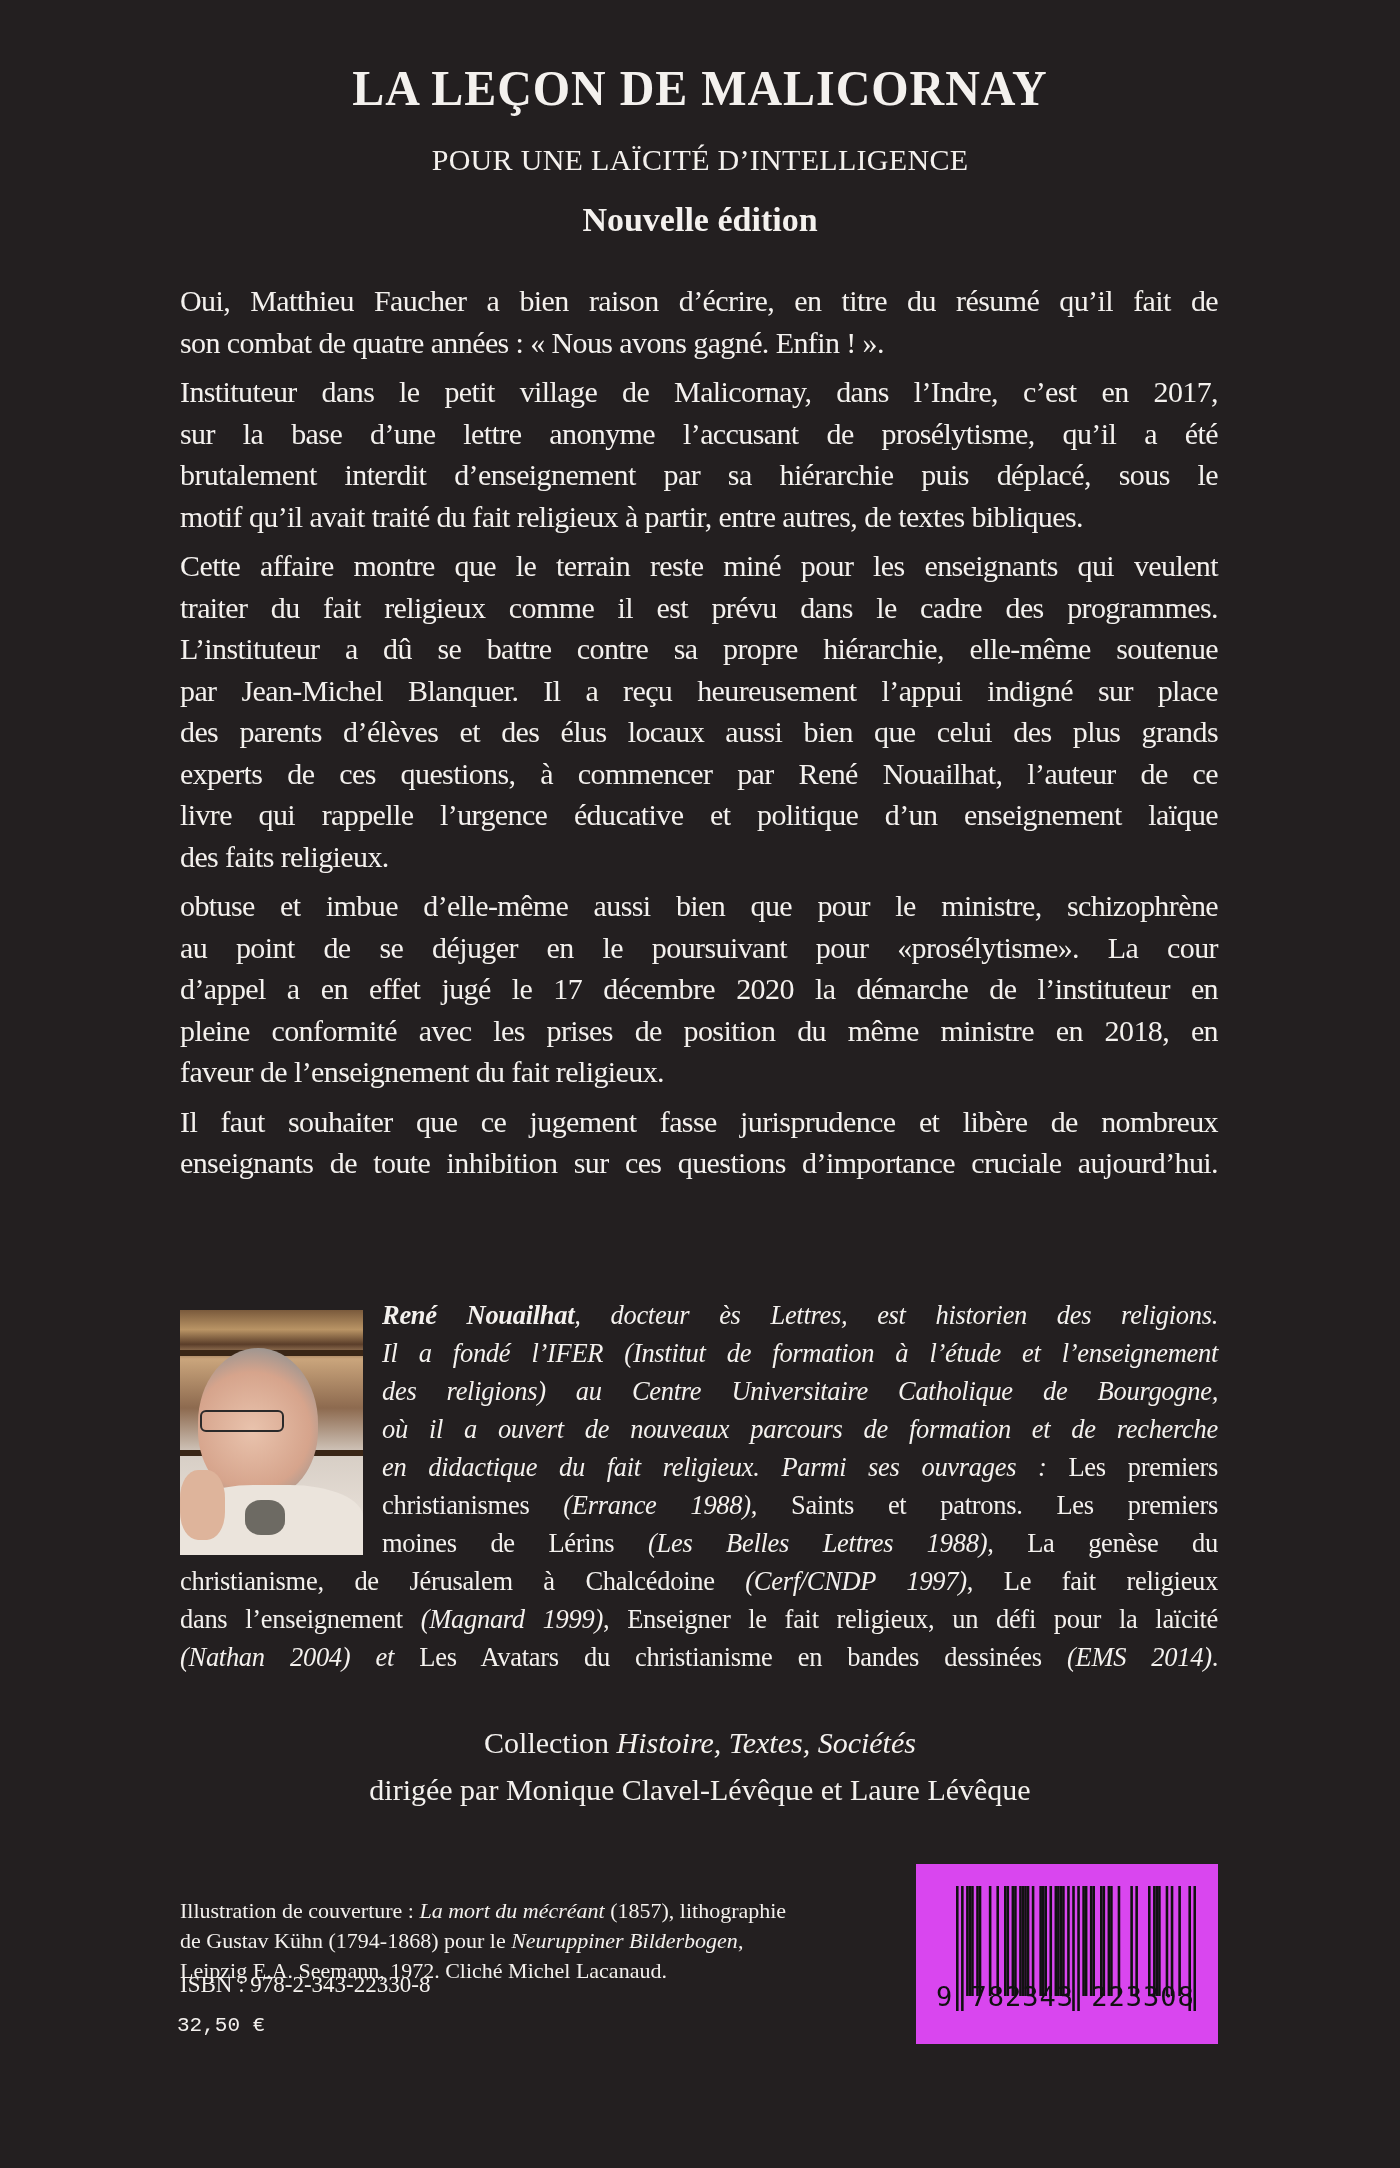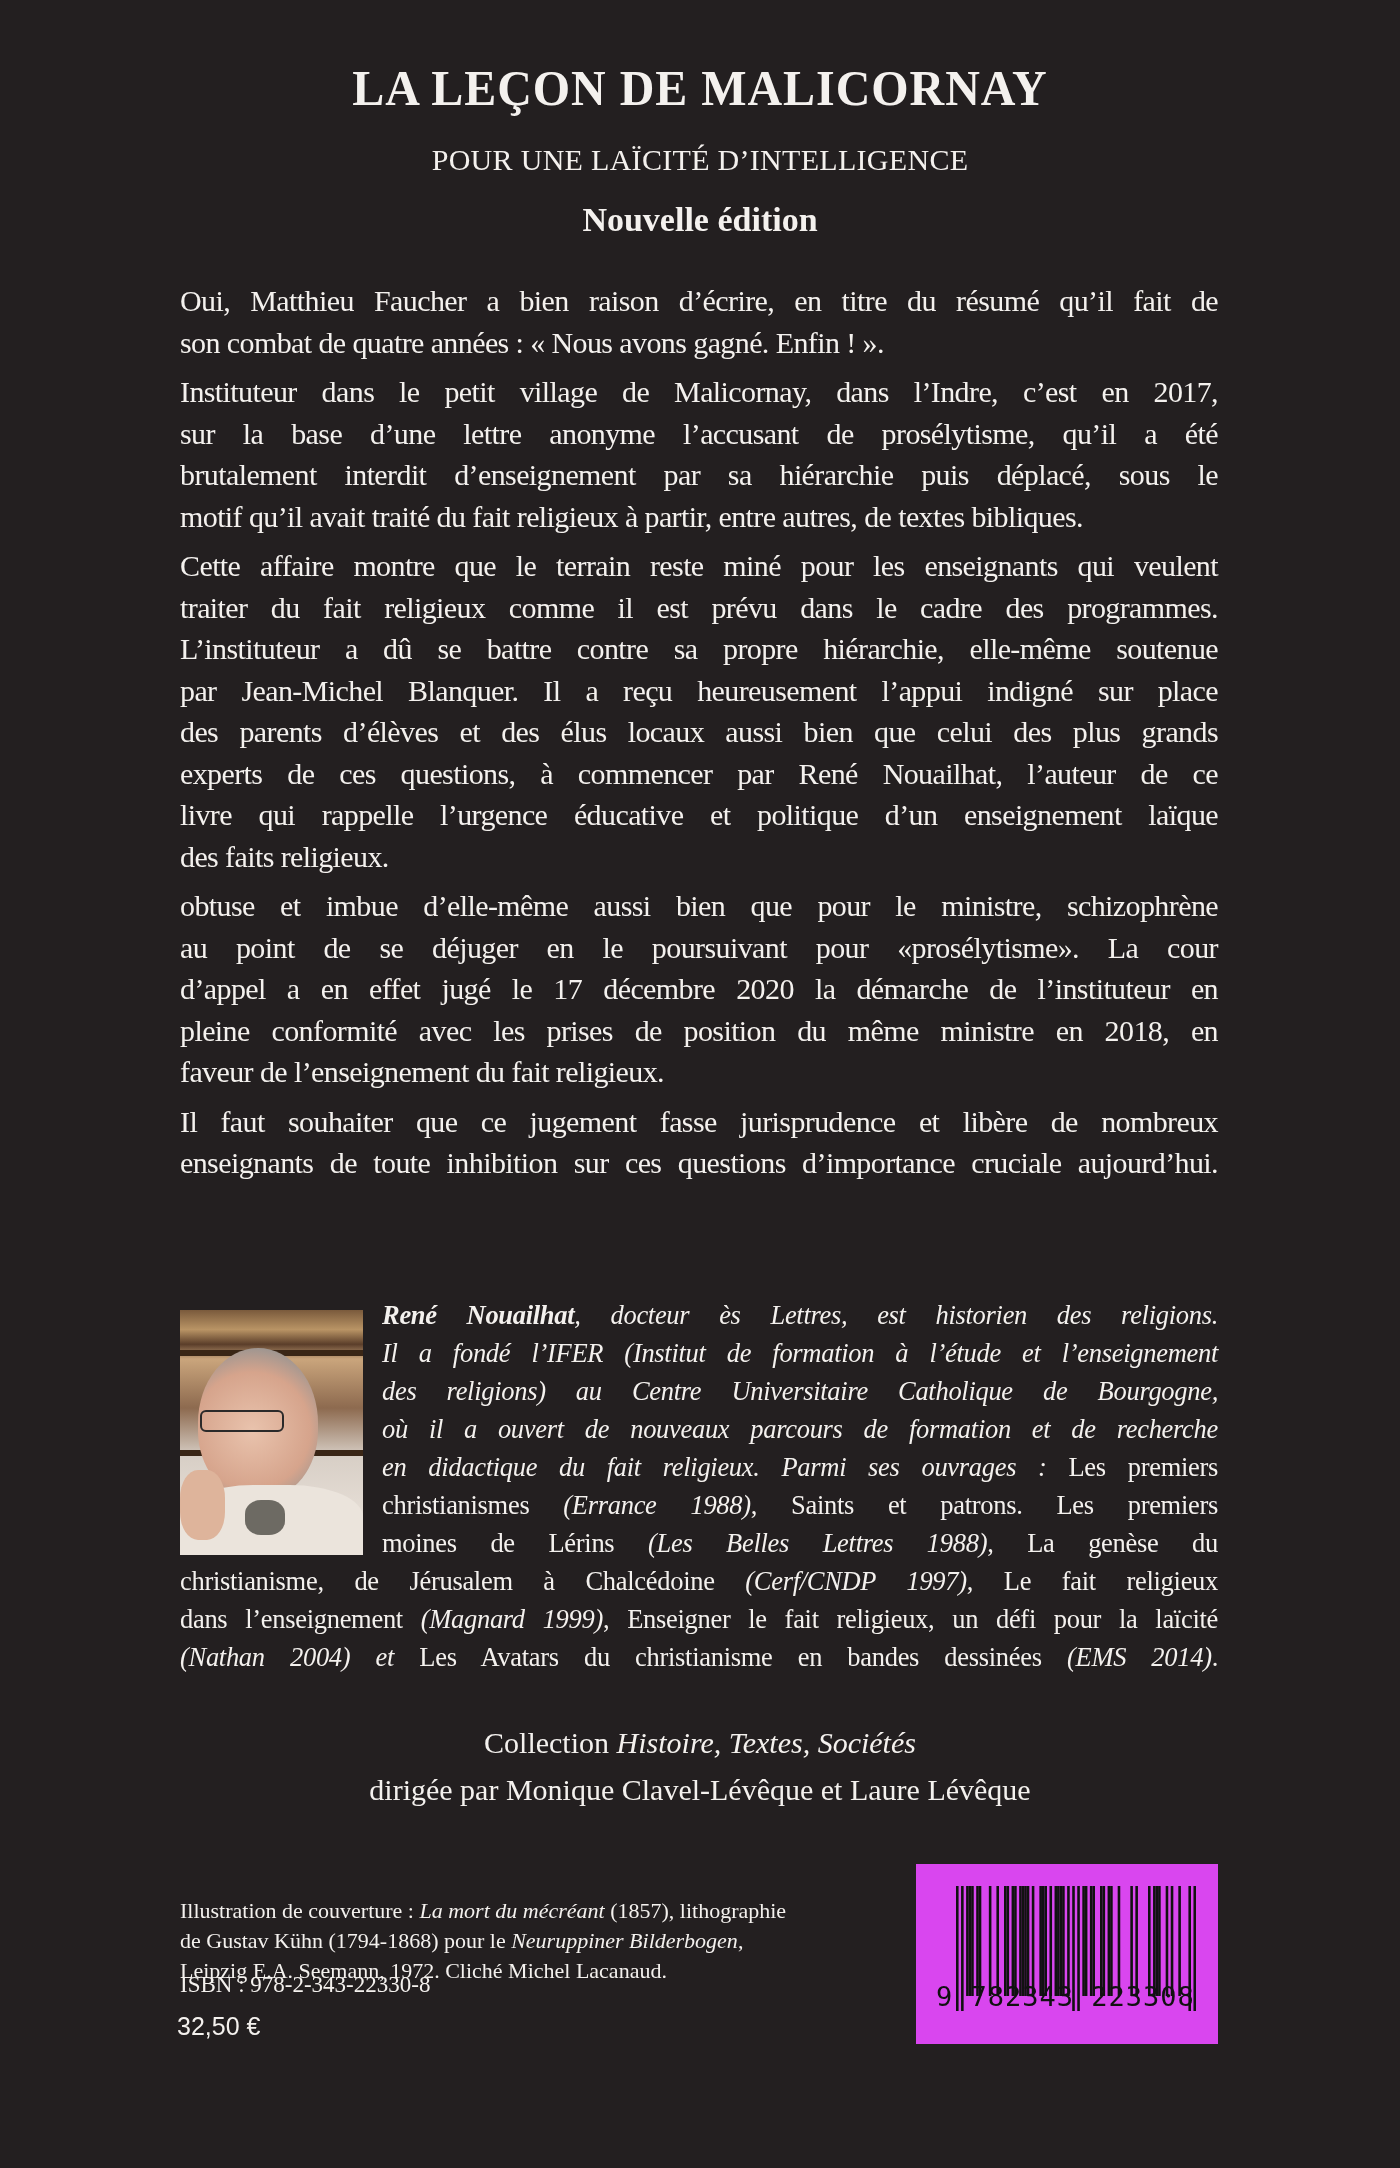--- a/index.html
+++ b/index.html
@@ -55,21 +55,21 @@
     }
     .bline.indent { margin-left: 202px; }
     i, .it { font-style: italic; }
     .bold-it { font-weight: bold; font-style: italic; }
 
     #collection { top: 1722px; font-size: 30px; line-height: 42px; }
     #directed { top: 1769px; font-size: 30px; line-height: 42px; }
 
     #credit { left: 180px; top: 1856px; width: 720px; font-size: 22px; line-height: 30px; margin-top: 40px; }
     #isbn { left: 180px; top: 1970px; font-size: 23px; line-height: 30px; }
-    #price { left: 177px; top: 2010px; font-family: Liberation Sans, sans-serif; font-size: 25px; line-height: 32px; }
+    #price { left: 177px; top: 2010px; font-family: Liberation Mono, monospace; font-size: 21px; line-height: 32px; }
 
     #barcode-box {
       left: 916px; top: 1864px; width: 302px; height: 180px; background: #d946ef;
     }
     #bars { position:absolute; left:40px; top:22px; width:240px; height:125px; }
     #barcode-digits {
       position:absolute; left:20px; top:117px; width:270px;
       font-family: "DejaVu Sans Mono", monospace; font-size: 27px; color:#111;
       letter-spacing: 1px; white-space: nowrap;
     }

